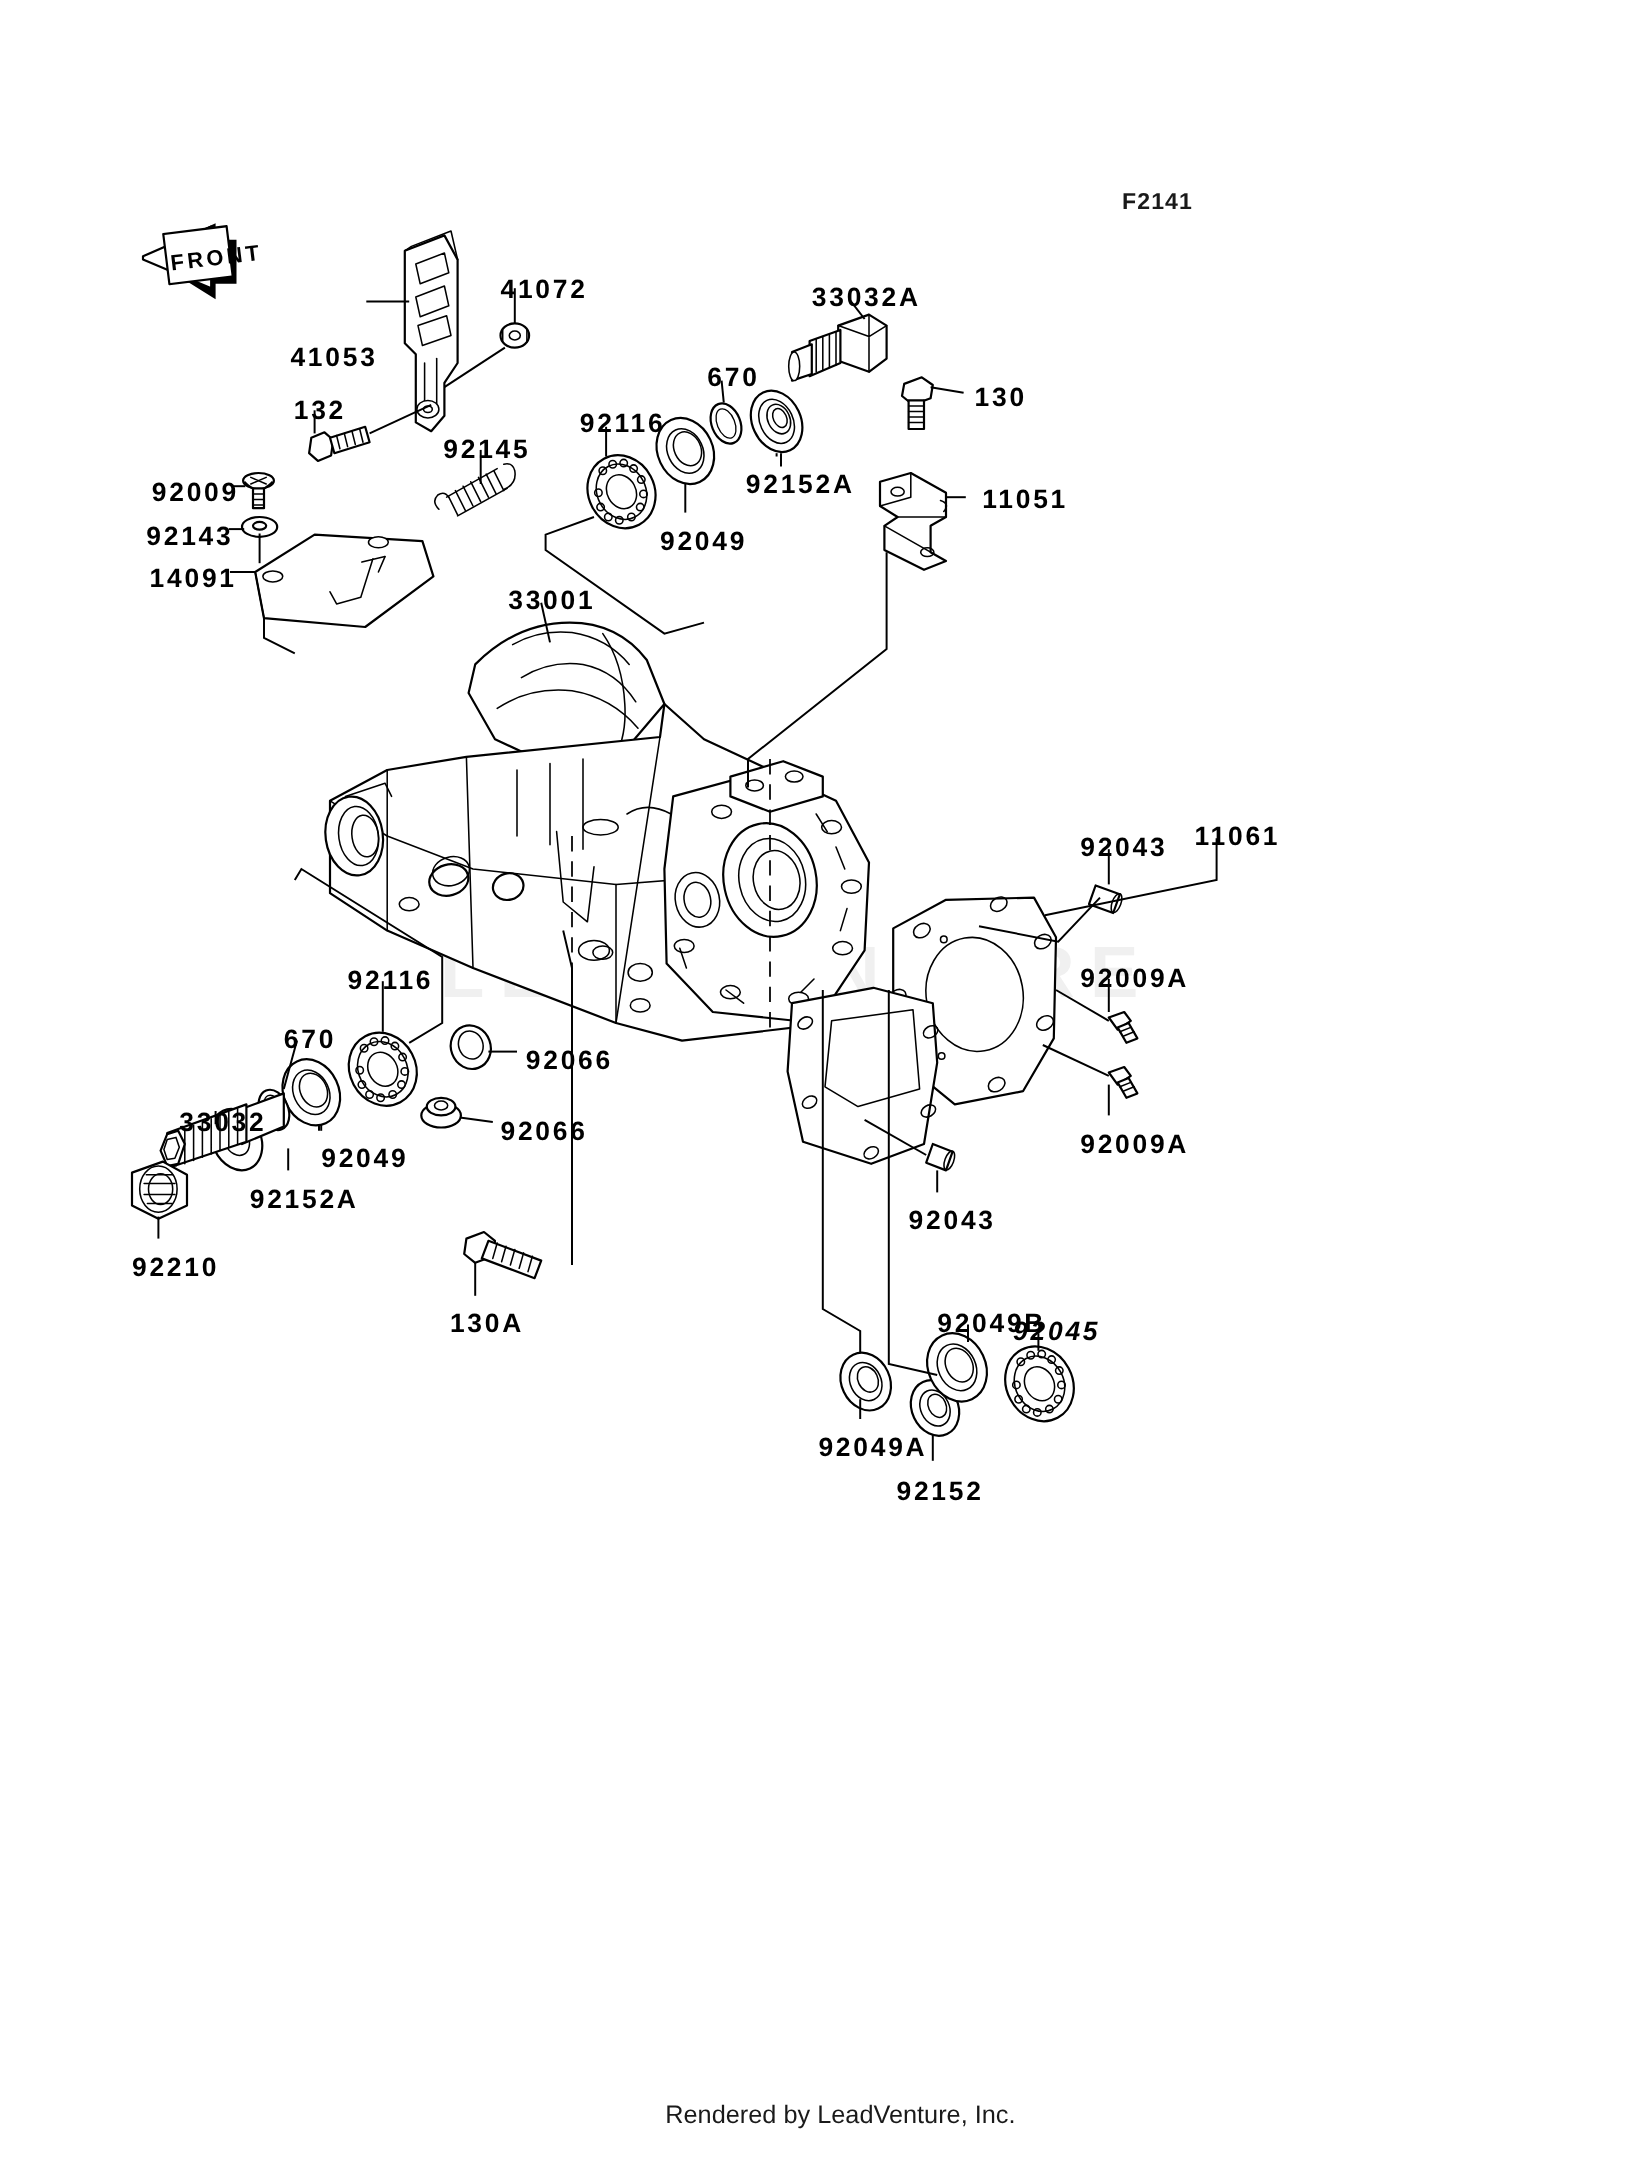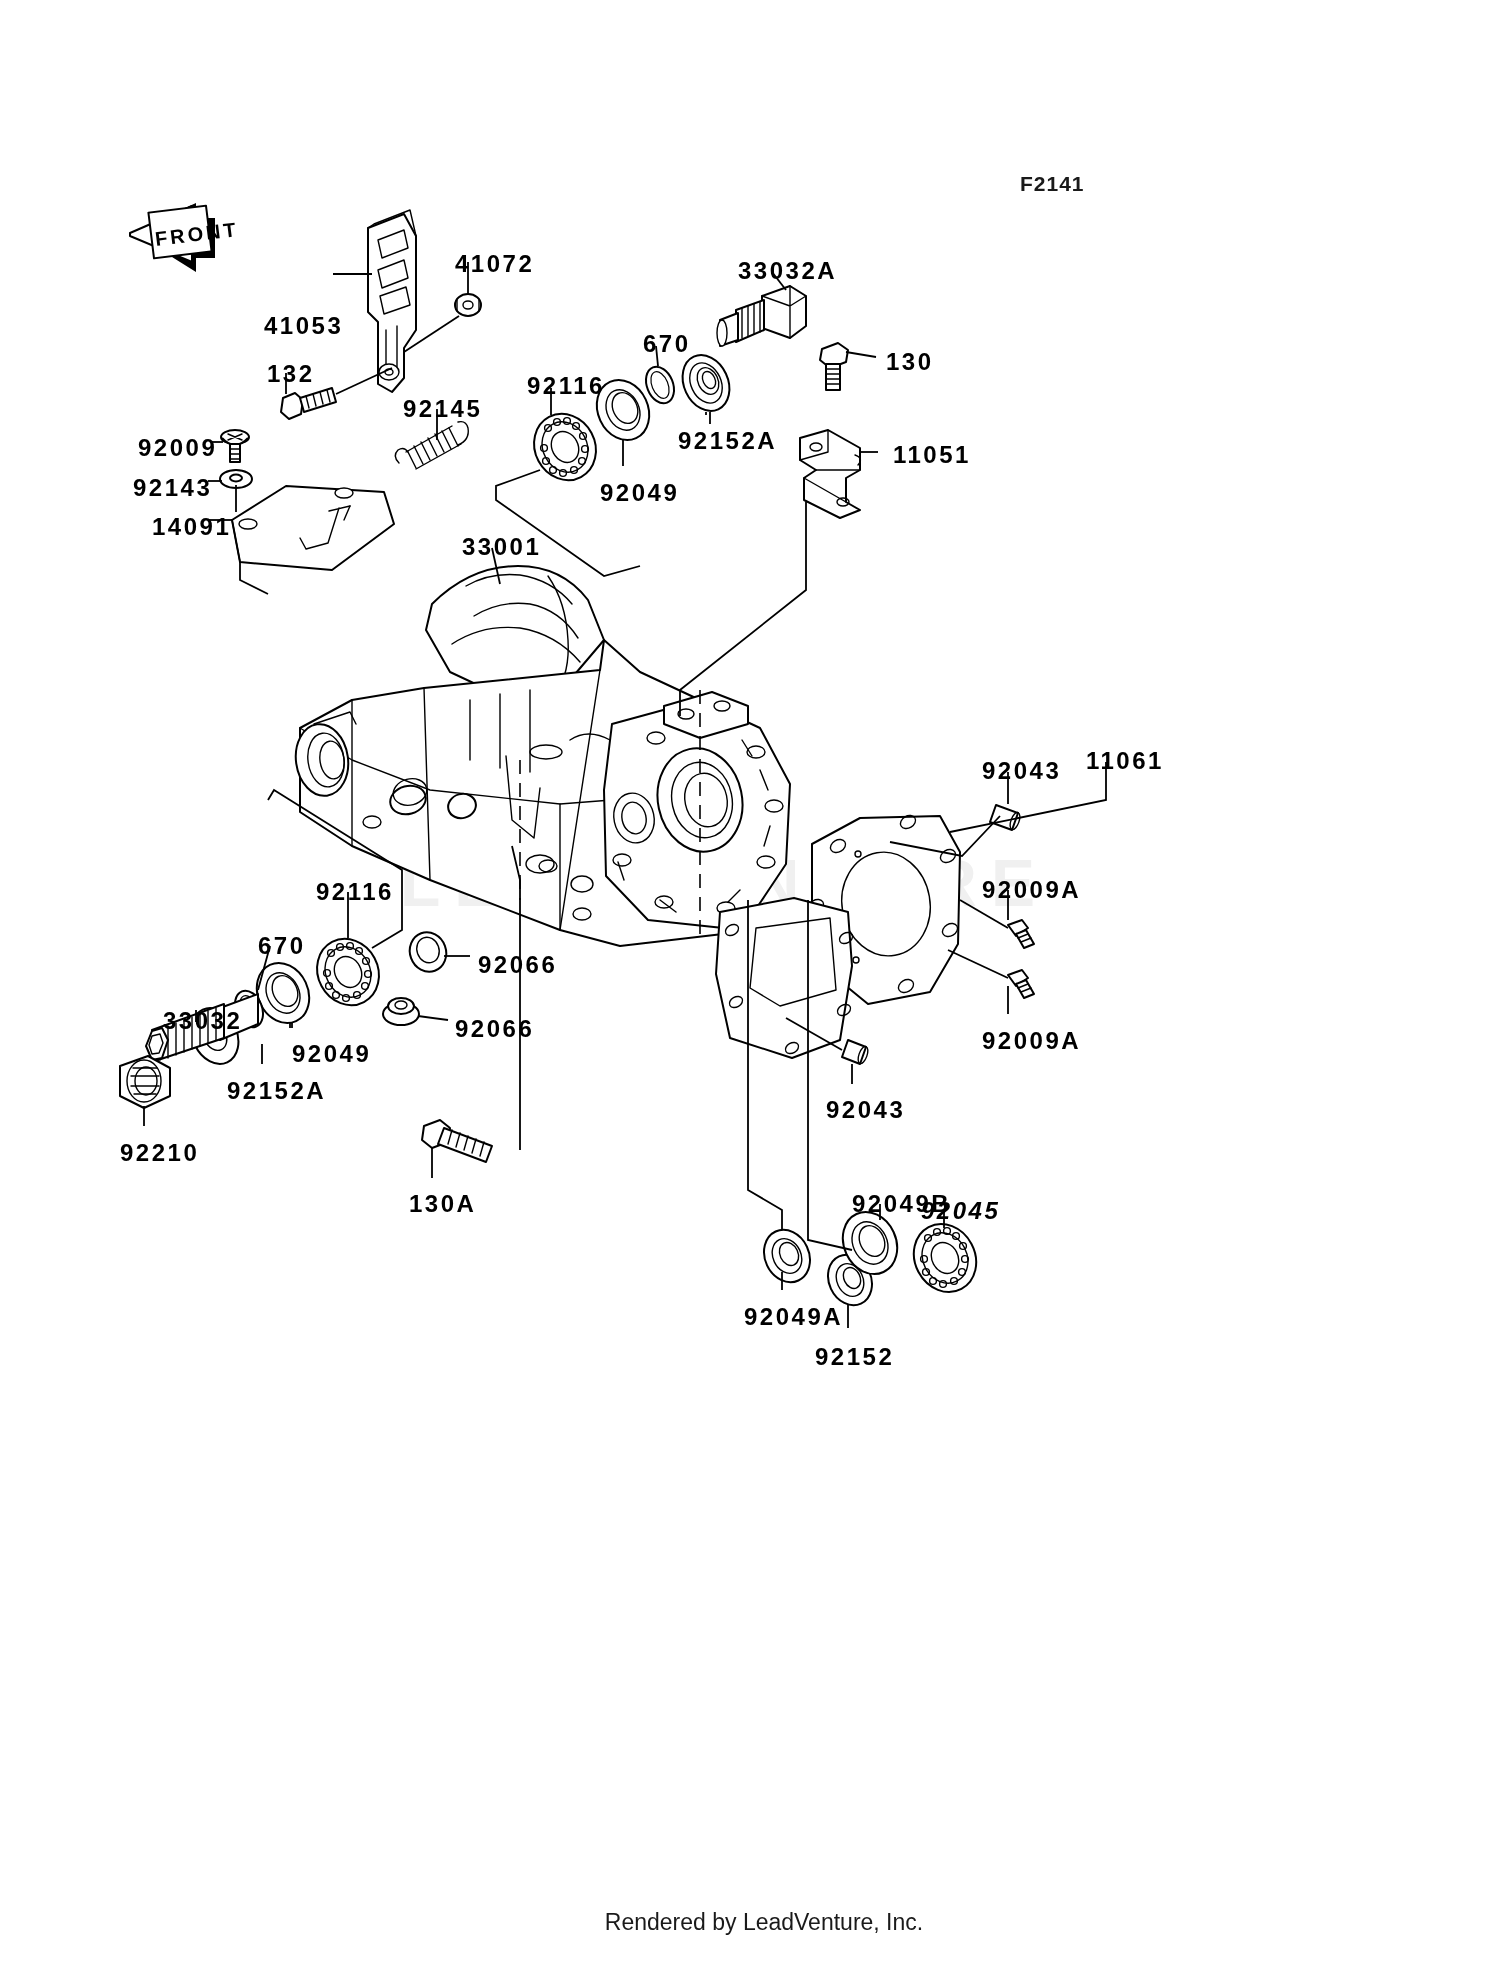--- a/index.html
+++ b/index.html
@@ -515,21 +515,21 @@
       <div class="part-label" style="left: 643px; top: 330px;">670</div>
       <div class="part-label" style="left: 886px; top: 348px;">130</div>
       <div class="part-label" style="left: 527px; top: 372px;">92116</div>
       <div class="part-label" style="left: 267px; top: 360px;">132</div>
       <div class="part-label" style="left: 403px; top: 395px;">92145</div>
       <div class="part-label" style="left: 678px; top: 427px;">92152A</div>
       <div class="part-label" style="left: 893px; top: 441px;">11051</div>
       <div class="part-label" style="left: 138px; top: 434px;">92009</div>
       <div class="part-label" style="left: 600px; top: 479px;">92049</div>
       <div class="part-label" style="left: 133px; top: 474px;">92143</div>
-      <div class="part-label" style="left: 152px; top: 513px;">14091</div>
+      <div class="part-label" style="left: 136px; top: 513px;">14091</div>
       <div class="part-label" style="left: 462px; top: 533px;">33001</div>
       <div class="part-label" style="left: 1086px; top: 747px;">11061</div>
       <div class="part-label" style="left: 982px; top: 757px;">92043</div>
       <div class="part-label" style="left: 316px; top: 878px;">92116</div>
       <div class="part-label" style="left: 982px; top: 876px;">92009A</div>
       <div class="part-label" style="left: 258px; top: 932px;">670</div>
       <div class="part-label" style="left: 478px; top: 951px;">92066</div>
       <div class="part-label" style="left: 163px; top: 1007px;">33032</div>
       <div class="part-label" style="left: 455px; top: 1015px;">92066</div>
       <div class="part-label" style="left: 292px; top: 1040px;">92049</div>

